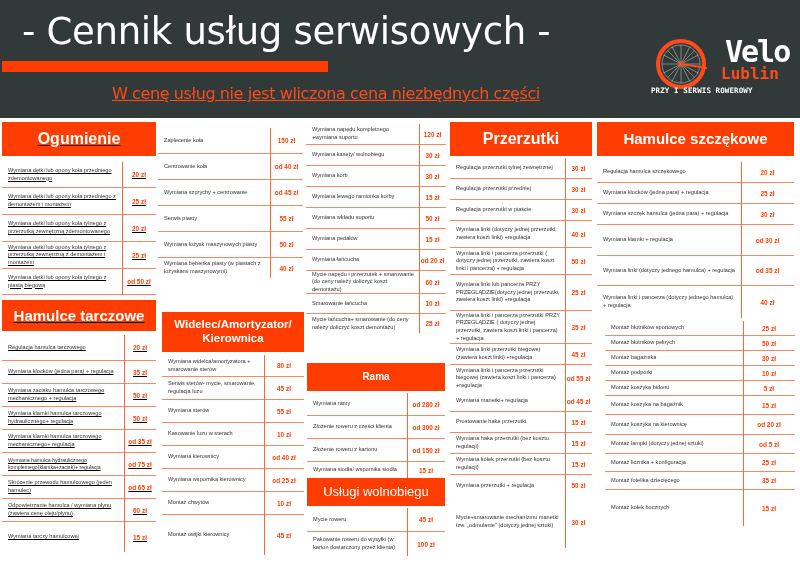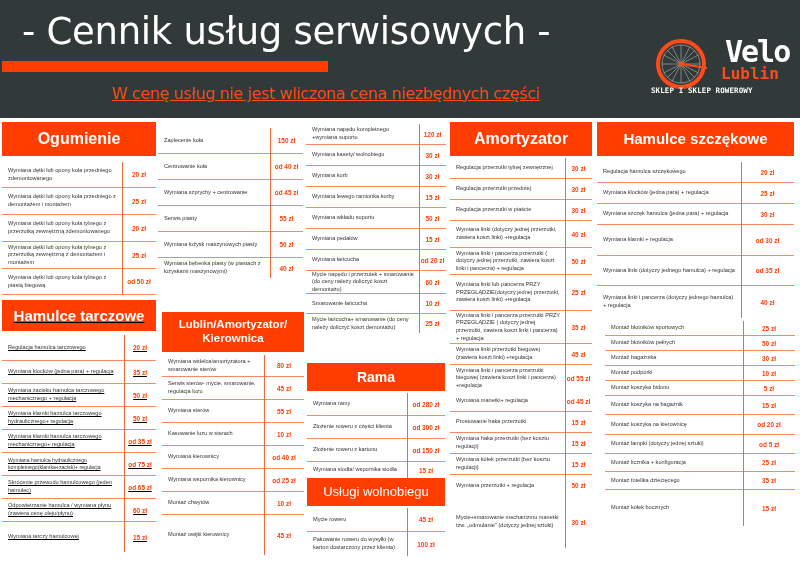--- a/index.html
+++ b/index.html
@@ -19,21 +19,21 @@
 
   .section { position: absolute; }
   .sec-head { background: #ff3d00; color: #ffffff; font-weight: bold; display: flex; align-items: center; justify-content: center; text-align: center; line-height: 1.2; }
   .rows { position: relative; }
   .rows::after { content: ""; position: absolute; top: 0; bottom: 0; width: 1px; background: #f26a3b; }
   .row { display: flex; align-items: center; border-bottom: 1.5px solid #f5895f; }
   .row .name { flex: 1; font-size: 5.6px; color: #333333; padding: 0 4px 0 6px; line-height: 1.35; }
   .row .price { font-size: 6.4px; color: #ff3d00; font-weight: bold; text-align: center; }
 
   
-  #sec-ogumienie { left: 2px; top: 122px; width: 154px; }
+  #sec-ogumienie { left: 2px; top: 122px; width: 154px; text-decoration: underline; }
   #sec-ogumienie .sec-head { height: 34px; font-size: 16px; }
   #sec-ogumienie .rows::after { left: 120px; }
   #sec-ogumienie .price { width: 34px; }
 
   #sec-hamulce-tarczowe { left: 2px; top: 300px; width: 154px; text-decoration: underline; }
   #sec-hamulce-tarczowe .sec-head { height: 31px; font-size: 15px; }
   #sec-hamulce-tarczowe .rows::after { left: 122px; }
   #sec-hamulce-tarczowe .price { width: 32px; }
 
   #sec-kola { left: 158px; top: 122px; width: 145px; }
@@ -45,21 +45,21 @@
   #sec-widelec .sec-head { height: 40px; font-size: 11.5px; }
   #sec-widelec .rows::after { left: 102px; }
   #sec-widelec .price { width: 40px; }
 
   #sec-naped { left: 306px; top: 122px; width: 140px; }
   #sec-naped .sec-head { height: 34px; font-size: 16px; }
   #sec-naped .rows::after { left: 113px; }
   #sec-naped .price { width: 27px; }
 
   #sec-rama { left: 307px; top: 363px; width: 138px; }
-  #sec-rama .sec-head { height: 28px; font-size: 14px; }
+  #sec-rama .sec-head { height: 28px; font-size: 10px; }
   #sec-rama .rows::after { left: 100px; }
   #sec-rama .price { width: 38px; }
 
   #sec-uslugi { left: 307px; top: 478px; width: 138px; }
   #sec-uslugi .sec-head { height: 28px; font-size: 13px; font-weight: normal; }
   #sec-uslugi .rows::after { left: 100px; }
   #sec-uslugi .price { width: 38px; }
 
   #sec-przerzutki { left: 450px; top: 122px; width: 142px; }
   #sec-przerzutki .sec-head { height: 34px; font-size: 16px; }
@@ -98,21 +98,21 @@
         <line x1="17" y1="8.5" x2="35" y2="43.5"></line>
           <line x1="35" y1="8.5" x2="17" y2="43.5"></line>
         <line x1="8.5" y1="17" x2="43.5" y2="35"></line>
           <line x1="8.5" y1="35" x2="43.5" y2="17"></line>
       </g>
       <line x1="26" y1="26" x2="52" y2="30" stroke="#ff4a1a" stroke-width="2"></line>
       <circle cx="26" cy="26" r="2.5" fill="#ff4a1a"></circle>
     </svg>
     <div class="logo-velo">Velo</div>
     <div class="logo-lublin">Lublin</div>
-    <div class="logo-tag">SKLEP I SKLEP ROWEROWY</div>
+    <div class="logo-tag">PRZY I SERWIS ROWEROWY</div>
   </div>
 </div>
 
 <div class="section" id="sec-ogumienie">
   <div class="sec-head">Ogumienie</div>
   <div class="rows" style="margin-top:6px;">
     <div class="row" style="height:26px;">
         <span class="name">Wymiana dętki lub opony koła przedniego zdemontowanego</span>
         <span class="price">20 zł</span>
       </div>
@@ -200,21 +200,21 @@
         <span class="price">50 zł</span>
       </div>
     <div class="row" style="height:20px; border-bottom:none;">
         <span class="name">Wymiana bębenka piasty (w piastach z łożyskami maszynowymi)</span>
         <span class="price">40 zł</span>
       </div>
   </div>
 </div>
 
 <div class="section" id="sec-widelec">
-  <div class="sec-head" style="padding:0 10px;">Lublin/Amortyzator/ Kierownica</div>
+  <div class="sec-head" style="padding:0 10px;">Widelec/Amortyzator/ Kierownica</div>
   <div class="rows" style="margin-top:3px;">
     <div class="row" style="height:22px;">
         <span class="name">Wymiana widelca/amortyzatora + smarowanie sterów</span>
         <span class="price">80 zł</span>
       </div>
     <div class="row" style="height:23px;">
         <span class="name">Serwis sterów- mycie, smarowanie, regulacja luzu</span>
         <span class="price">45 zł</span>
       </div>
     <div class="row" style="height:23px;">
@@ -319,21 +319,21 @@
         <span class="price">45 zł</span>
       </div>
     <div class="row" style="height:24px; border-bottom:none;">
         <span class="name">Pakowanie roweru do wysyłki (w karton dostarczony przez klienta)</span>
         <span class="price">100 zł</span>
       </div>
   </div>
 </div>
 
 <div class="section" id="sec-przerzutki">
-  <div class="sec-head">Amortyzator</div>
+  <div class="sec-head">Przerzutki</div>
   <div class="rows" style="margin-top:2px;">
     <div class="row" style="height:21px;">
         <span class="name">Regulacja przerzutki tylnej zewnętrznej</span>
         <span class="price">30 zł</span>
       </div>
     <div class="row" style="height:21px;">
         <span class="name">Regulacja przerzutki przedniej</span>
         <span class="price">30 zł</span>
       </div>
     <div class="row" style="height:21px;">

